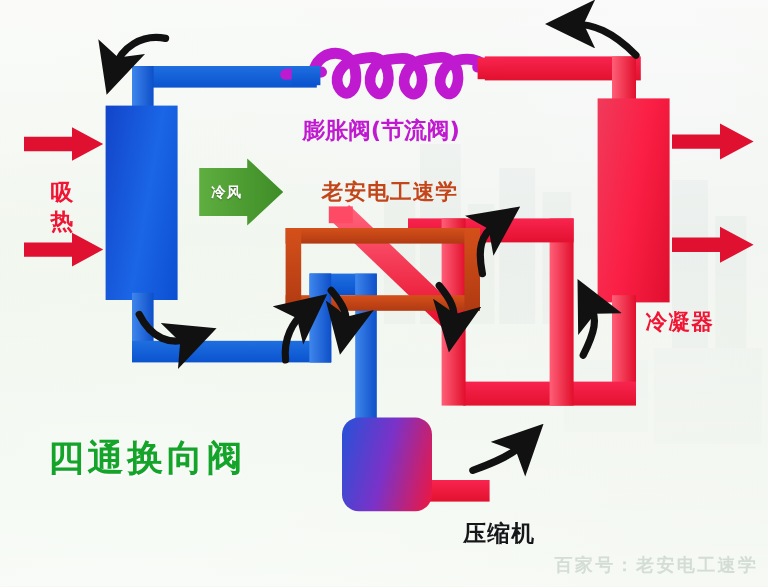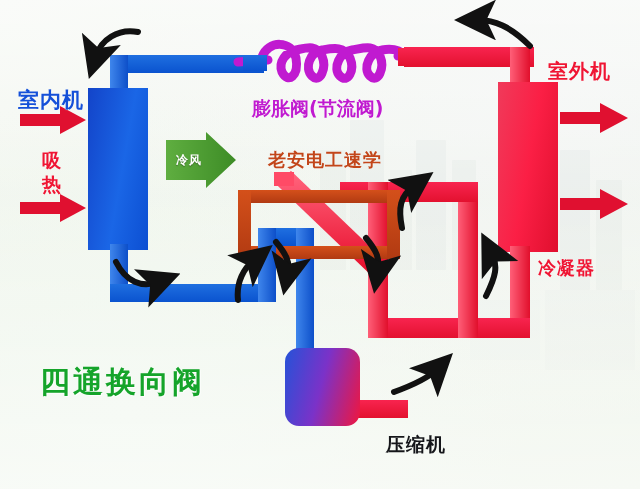--- a/index.html
+++ b/index.html
@@ -176,32 +176,31 @@
     <defs>
       <linearGradient id="gGreen" x1="0" y1="0" x2="1" y2="0">
         <stop offset="0%" stop-color="#5fae40"></stop>
         <stop offset="100%" stop-color="#3d8c26"></stop>
       </linearGradient>
     </defs>
     <path d="M166,140 L206,140 L206,132 L236,160 L206,188 L206,180 L166,180 Z" fill="url(#gGreen)"></path>
   </svg>
   <div class="lbl" id="coldwind-text">冷风</div>
 
-  <div class="lbl lbl-blue" style="left:18px;top:86px;font-size:21px;letter-spacing:1px;">室内机</div>
 
   <div class="lbl lbl-red" style="left:42px;top:148px;font-size:19px;">吸</div>
   <div class="lbl lbl-red" style="left:42px;top:172px;font-size:19px;">热</div>
 
 
   <div class="lbl lbl-purple" style="left:252px;top:96px;font-size:19px;">膨胀阀(节流阀)</div>
 
   <div class="lbl lbl-brown" style="left:268px;top:148px;font-size:18px;letter-spacing:1px;">老安电工速学</div>
 
-  <div class="lbl lbl-red" style="left:548px;top:58px;font-size:20px;letter-spacing:1px;">室外机</div>
 
 
   <div class="lbl" style="left:386px;top:432px;font-size:19px;color:#15161a;font-weight:bold;letter-spacing:1px;">压缩机</div>
 
   <div class="lbl lbl-red" style="left:538px;top:256px;font-size:18px;letter-spacing:1px;">冷凝器</div>
 
   <div class="lbl" id="title">四通换向阀</div>
 
+  <div id="watermark">百家号：老安电工速学</div>
 </div>
 
 </body></html>

